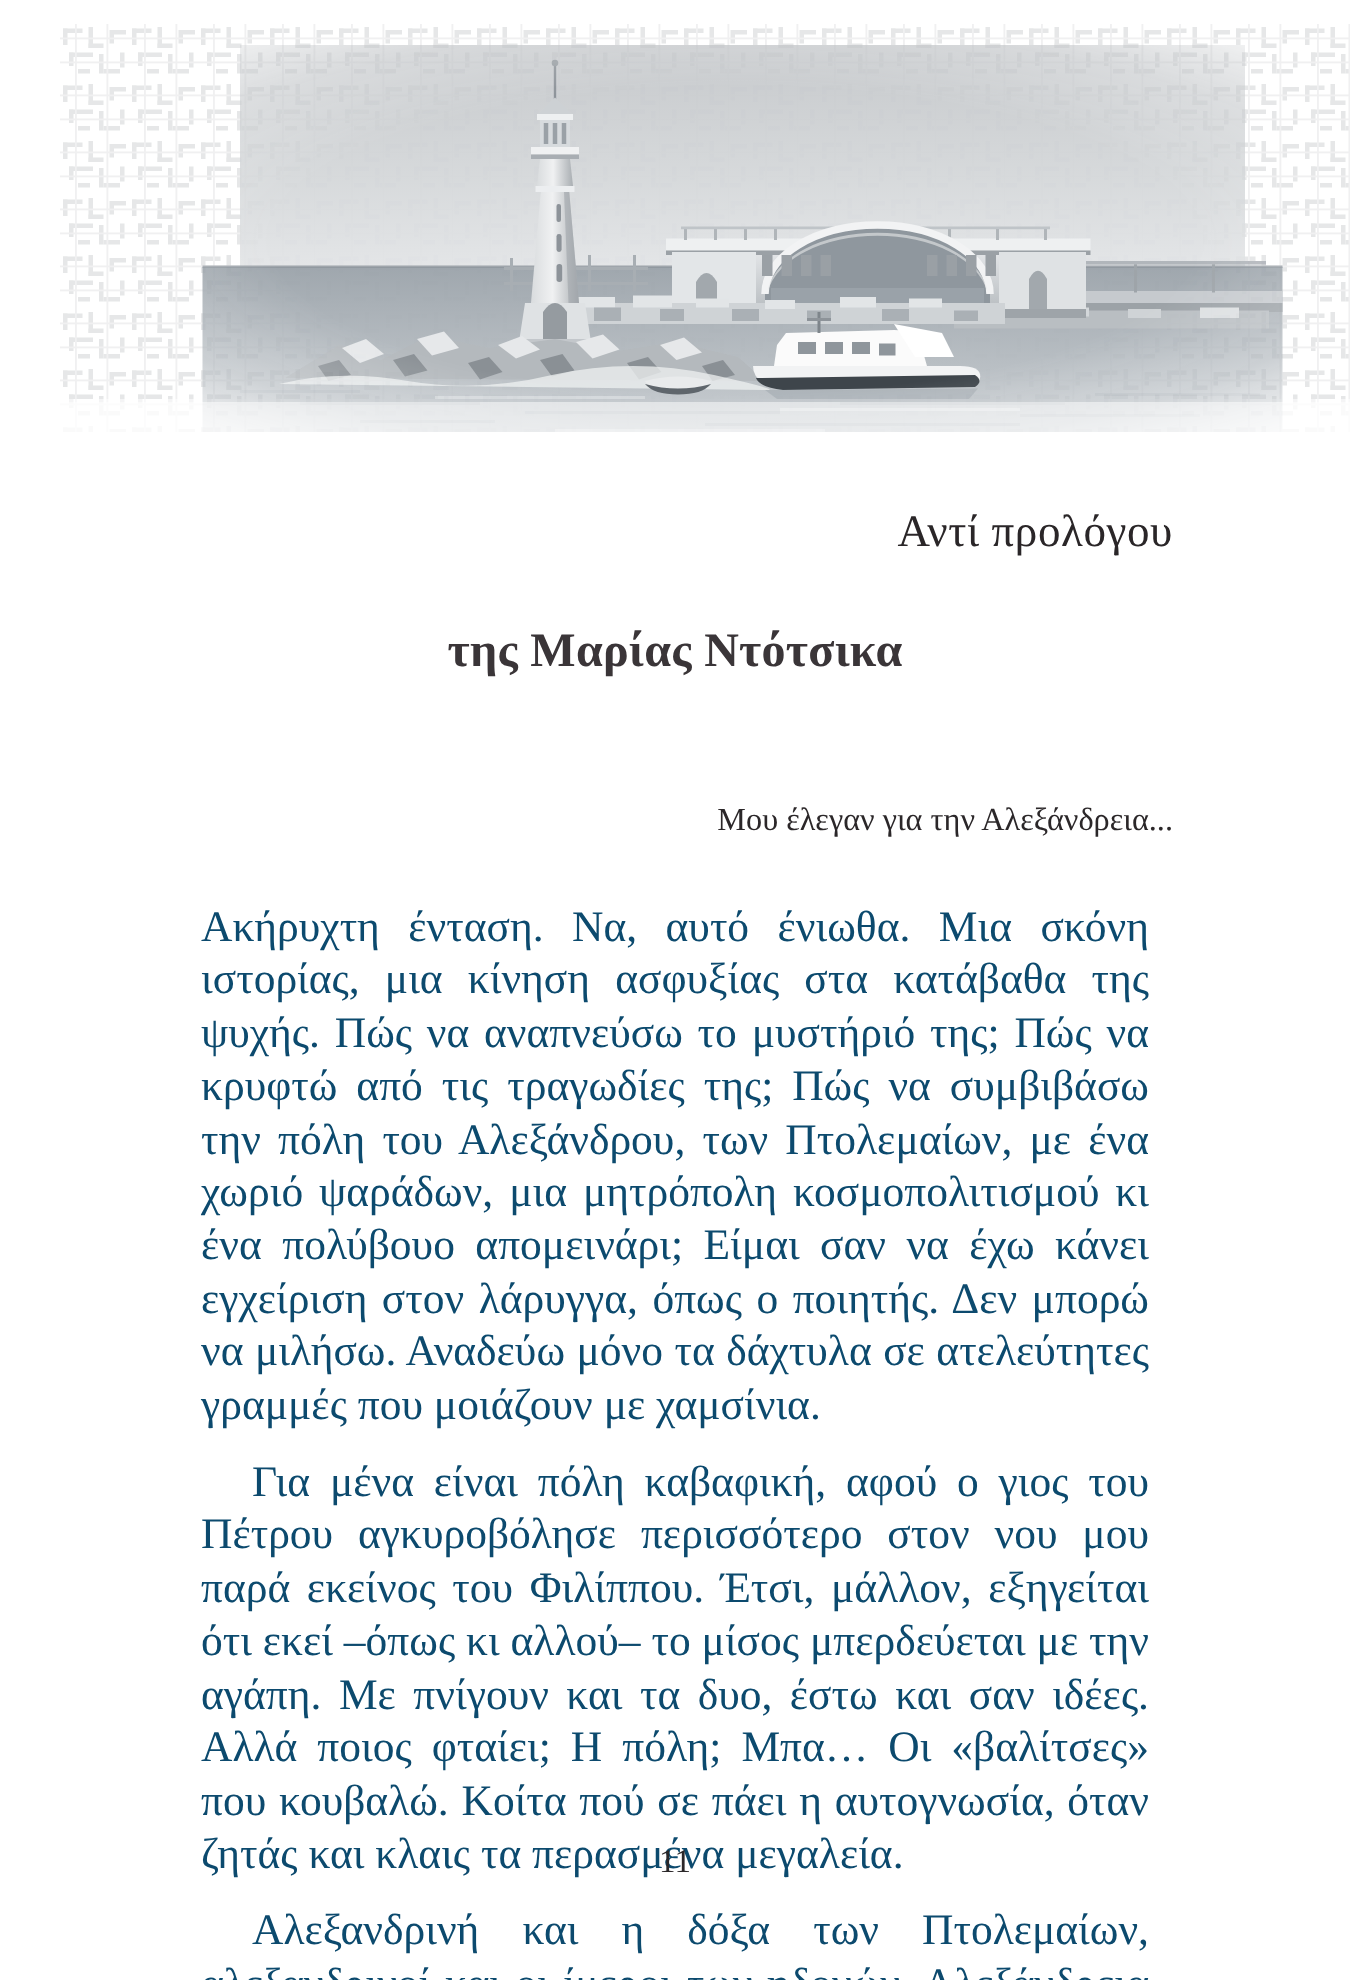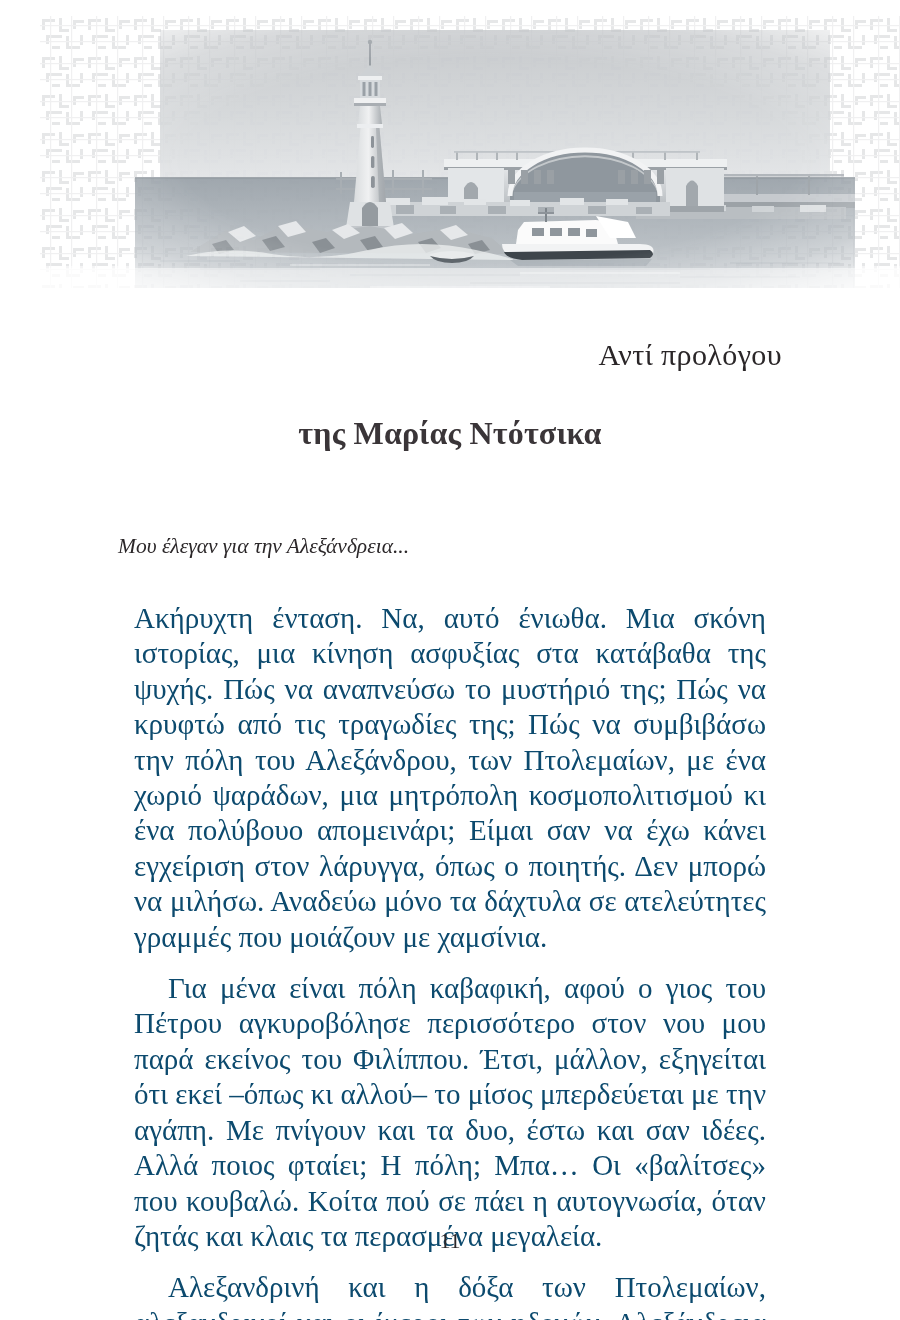--- a/index.html
+++ b/index.html
@@ -70,24 +70,23 @@
     top: 418px;
     left: 0;
     width: 664px;
   }
   .epigraph {
     position: absolute;
     top: 531px;
     left: 0;
     width: 664px;
     margin: 0;
-    font-style: italic;
     font-size: 21.5px;
     line-height: 30px;
-    text-align: left;
+    text-align: right;
     color: #2b2729;
   }
   .body-text {
     position: absolute;
     top: 585px;
     left: 0;
     width: 664px;
   }
   .body-text p {
     margin: 16px;

